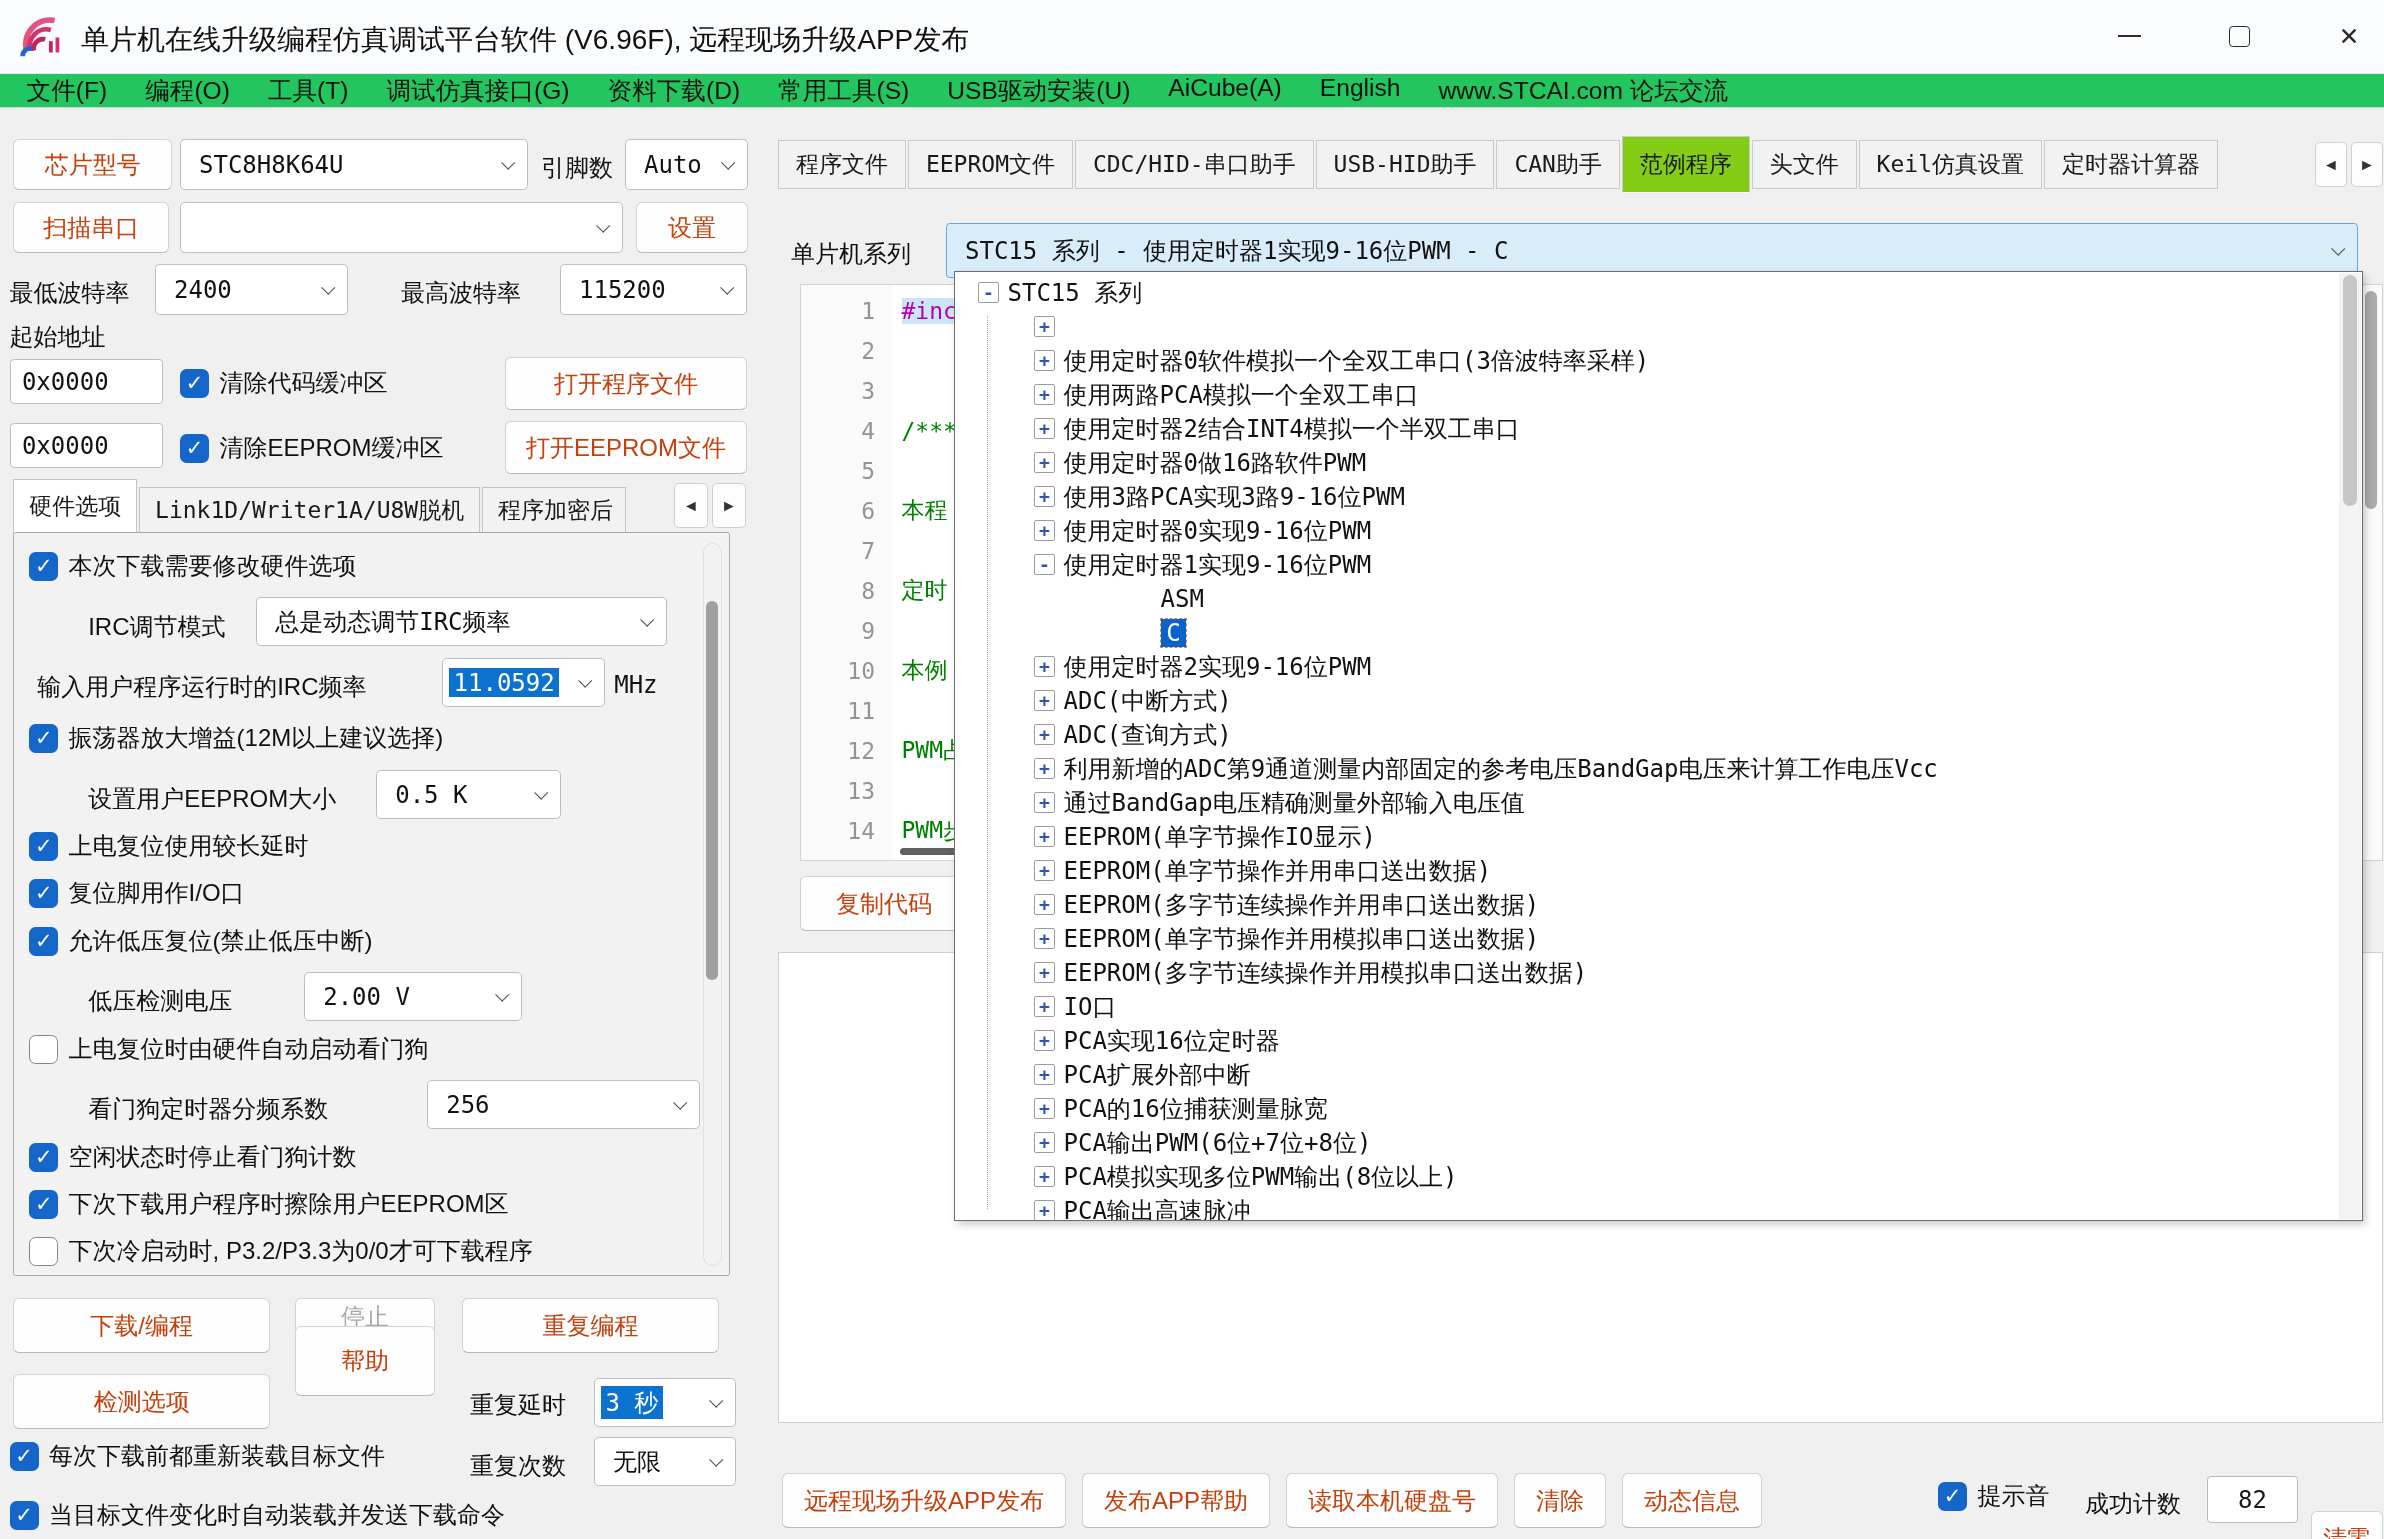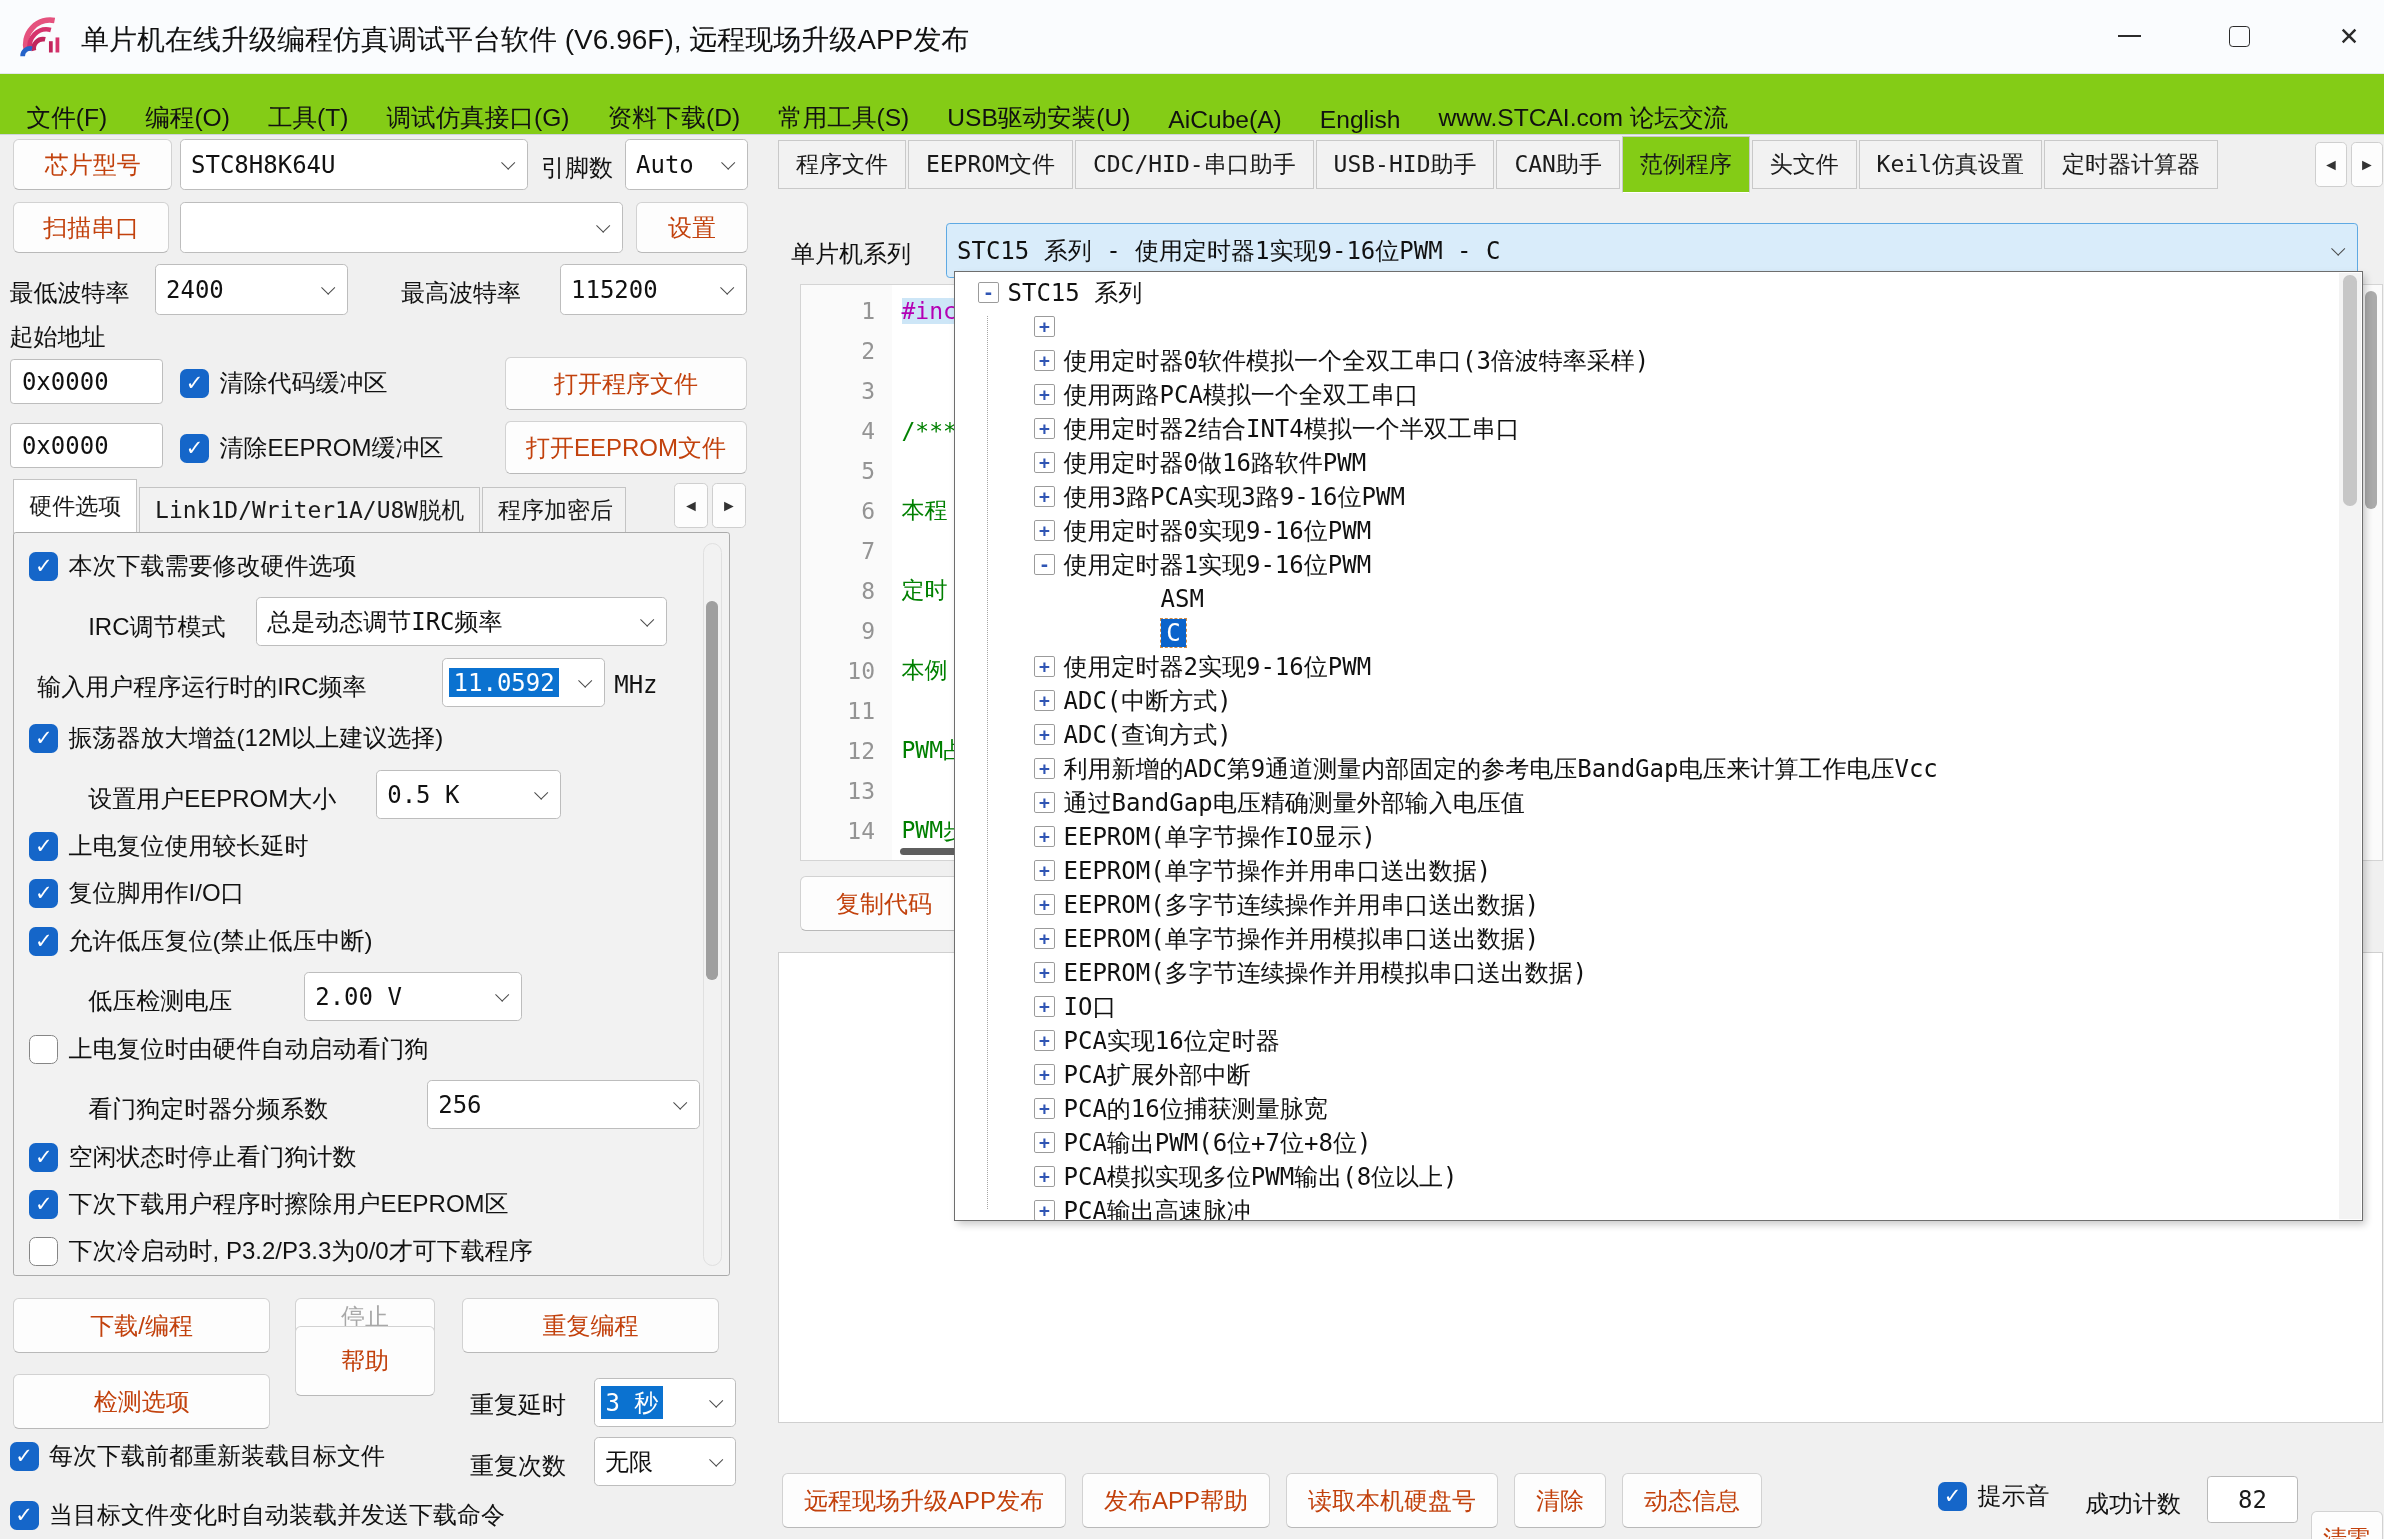--- a/index.html
+++ b/index.html
@@ -9,29 +9,29 @@
 
   
   .titlebar{position:absolute;left:0;top:0;width:2385px;height:74px;background:#fafcfe;border-bottom:0.9px solid #e4e8ec;display:flex;align-items:center}
   .applogo{position:absolute;left:17px;top:13.2px;width:47px;height:47px}
   .apptitle{position:absolute;left:81px;top:21px;font-size:28px;color:#111;white-space:nowrap}
   .wbtn{position:absolute;top:7.6px;width:68px;height:57px;display:flex;align-items:center;justify-content:center;font-size:24.6px;color:#2b2b2b}
   .minline{width:23px;height:1.9px;background:#2b2b2b}
   .maxbox{width:21px;height:21px;border:1.9px solid #2b2b2b;border-radius:3.8px}
 
   
-  .menubar{position:absolute;left:0;top:74px;width:2385px;height:61px;background:#84cc16;border-bottom:0.9px solid #cdd4da;display:flex;align-items:flex-end;padding-left:7.6px}
+  .menubar{position:absolute;left:0;top:74px;width:2385px;height:34px;background:#22c55e;border-bottom:0.9px solid #cdd4da;display:flex;align-items:flex-start;padding-left:7.6px}
   .mitem{padding:0 19px;font-size:24.6px;color:#111;white-space:nowrap}
 
   
   .btn{position:absolute;background:#fdfdfd;border:0.9px solid #d2d2d2;border-bottom-color:#b9b9b9;border-radius:5.7px;display:flex;align-items:center;justify-content:center;font-size:24px;color:#c2410c;white-space:nowrap}
   .btn[data-disabled]{color:#a8a8a8}
   .lbl{position:absolute;font-size:24px;color:#111;white-space:nowrap}
   .inp{position:absolute;background:#fff;border:0.9px solid #bdbdbd;border-radius:3.8px;font:24px "DejaVu Sans Mono",monospace;padding:0 11.4px;color:#111}
-  .combo{position:absolute;background:#fff;border:0.9px solid #bdbdbd;border-radius:4.7px;display:flex;align-items:center;padding:0 40px 0 10px;font:24px "DejaVu Sans Mono",monospace;white-space:nowrap;color:#111}
+  .combo{position:absolute;background:#fff;border:0.9px solid #bdbdbd;border-radius:4.7px;display:flex;align-items:center;padding:0 40px 0 18px;font:24px "DejaVu Sans Mono",monospace;white-space:nowrap;color:#111}
   .chev{position:absolute;right:14px;top:50%;width:10.4px;height:10.4px;border-right:1.9px solid #4a4a4a;border-bottom:1.9px solid #4a4a4a;transform:translateY(-70%) rotate(45deg)}
   .hl{background:#0b72d0;color:#fff;padding:0.9px 4.7px}
   .cbrow{position:absolute;display:flex;align-items:center;gap:10.4px;white-space:nowrap}
   .cb{width:29px;height:29px;border-radius:6.6px;background:#1566c9;color:#fff;display:flex;align-items:center;justify-content:center;font-size:21px;flex:none}
   .cb.off{background:#fff;border:1.9px solid #868686}
   .cblbl{font-size:24px;color:#111}
 
   
   .ltabbar{position:absolute;left:13.2px;top:479px;display:flex;align-items:flex-end}
   .ltab{background:#f2f2f2;border:0.9px solid #c4c4c4;height:47px;display:flex;align-items:center;padding:0 15px;font:23px "DejaVu Sans Mono",monospace;white-space:nowrap;margin-right:1.9px}

